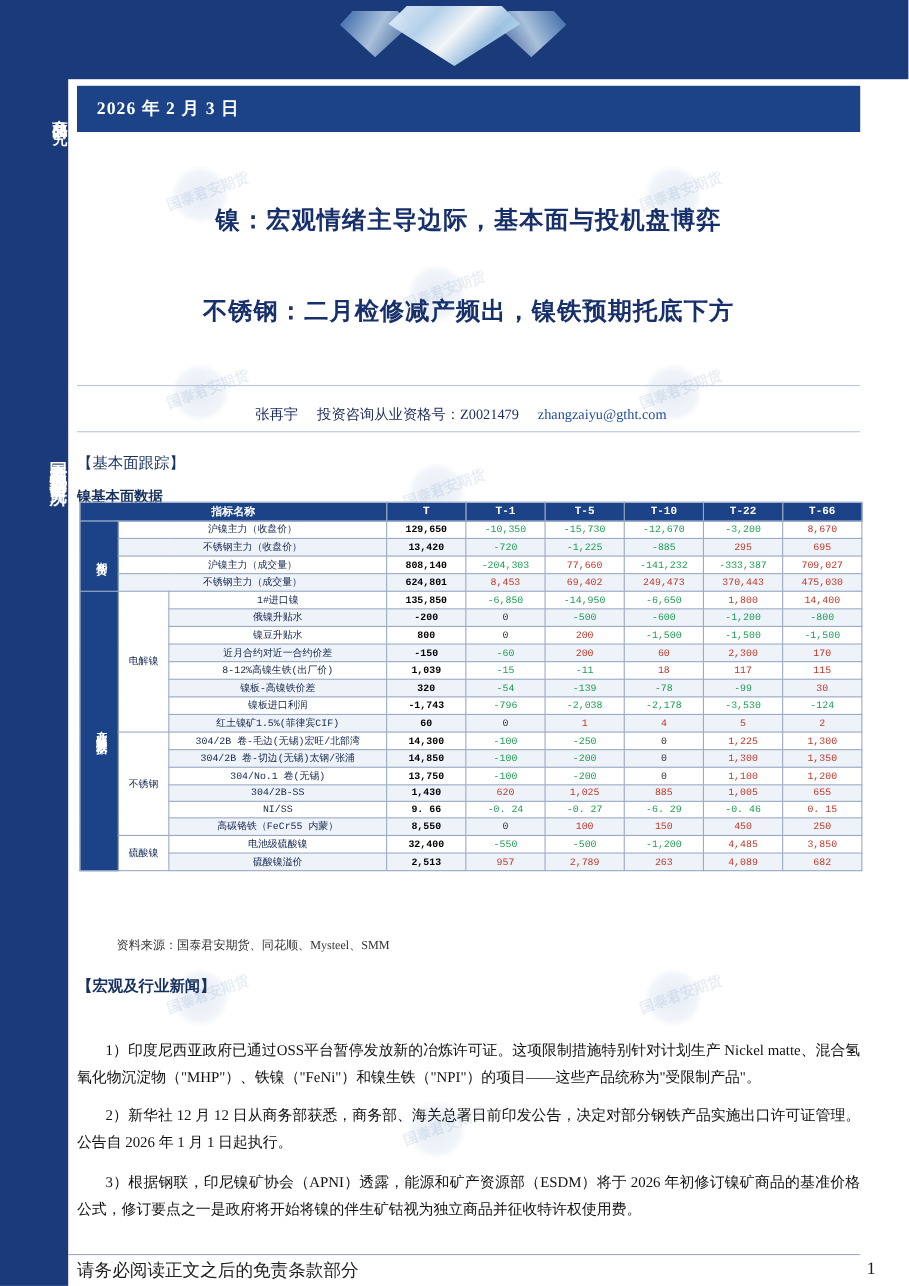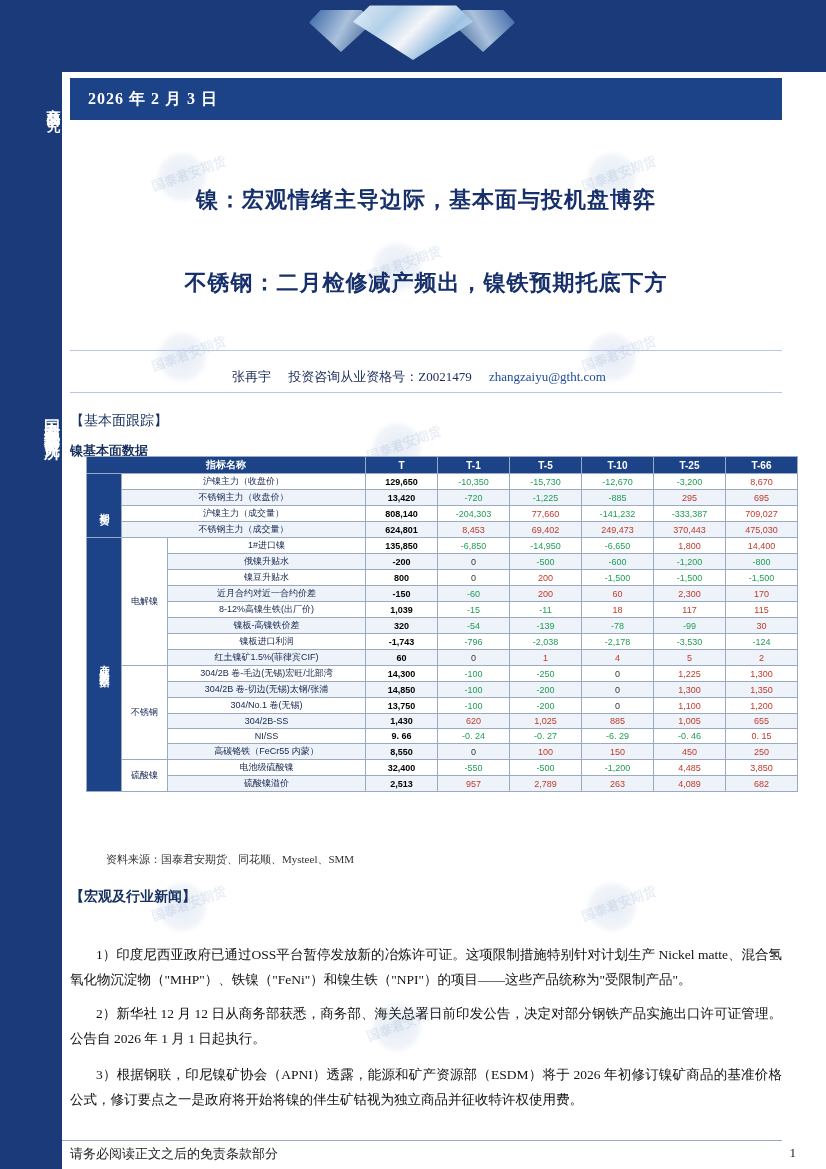--- a/index.html
+++ b/index.html
@@ -107,25 +107,25 @@
     position:absolute;left:70px;font-size:14px;font-weight:normal;color:#16305f;
   }
   .sechead1{top:412px;}
   .subhead{
     position:absolute;left:70px;font-size:13px;font-weight:bold;color:#16305f;
   }
   .subhead1{top:442px;}
 
   
   table.ftab{
-    position:absolute;left:86px;top:456px;
+    position:absolute;left:72px;top:456px;
     border-collapse:collapse;
     width:712px;
     font-size:9px;
-    font-family:Liberation Sans, sans-serif;
+    font-family:Liberation Mono, monospace;
   }
   table.ftab td,table.ftab th{
     border:1px solid #9aa9c4;
     padding:1px 3px;
     height:15px;
     box-sizing:border-box;
   }
   .hdr td{
     background:#1c4288;color:#ffffff;font-weight:bold;text-align:center;font-size:10px;
   }
@@ -155,21 +155,21 @@
     text-align:justify;
   }
   .p1{top:942px;}
   .p2{top:1001px;}
   .p3{top:1062px;}
   .para .ind{display:inline-block;width:26px;}
 
   
   .footrule{position:absolute;left:62px;top:1140px;width:720px;height:1px;background:#9aa9c4;}
   .foot{
-    position:absolute;top:1145px;font-size:13px;color:#222;
+    position:absolute;top:1145px;font-size:16px;color:#222;
   }
   .footleft{left:70px;}
   .footright{right:30px;}
 </style>
 </head>
 <body>
 
 <div class="banner">
   <div class="gem">
     <div class="d2"></div>
@@ -221,21 +221,21 @@
 <div class="subhead subhead1">镍基本面数据</div>
 
 <table class="ftab">
   <tbody id="tbody-root">
       <tr class="hdr">
         <td colspan="3">指标名称</td>
         <td style="width: 72px;">T</td>
         <td style="width: 72px;">T-1</td>
         <td style="width: 72px;">T-5</td>
         <td style="width: 72px;">T-10</td>
-        <td style="width: 72px;">T-25</td>
+        <td style="width: 72px;">T-22</td>
         <td style="width: 72px;">T-66</td>
       </tr>
       <tr>
         <td class="grp" rowspan="4"><span style="writing-mode:vertical-rl;letter-spacing:2px;display:inline-block;">期货</span></td>
         <td class="nm" colspan="2">沪镍主力（收盘价）</td>
         <td class="v0">129,650</td>
         <td class="vn">-10,350</td>
         <td class="vn">-15,730</td>
         <td class="vn">-12,670</td>
         <td class="vn">-3,200</td>

